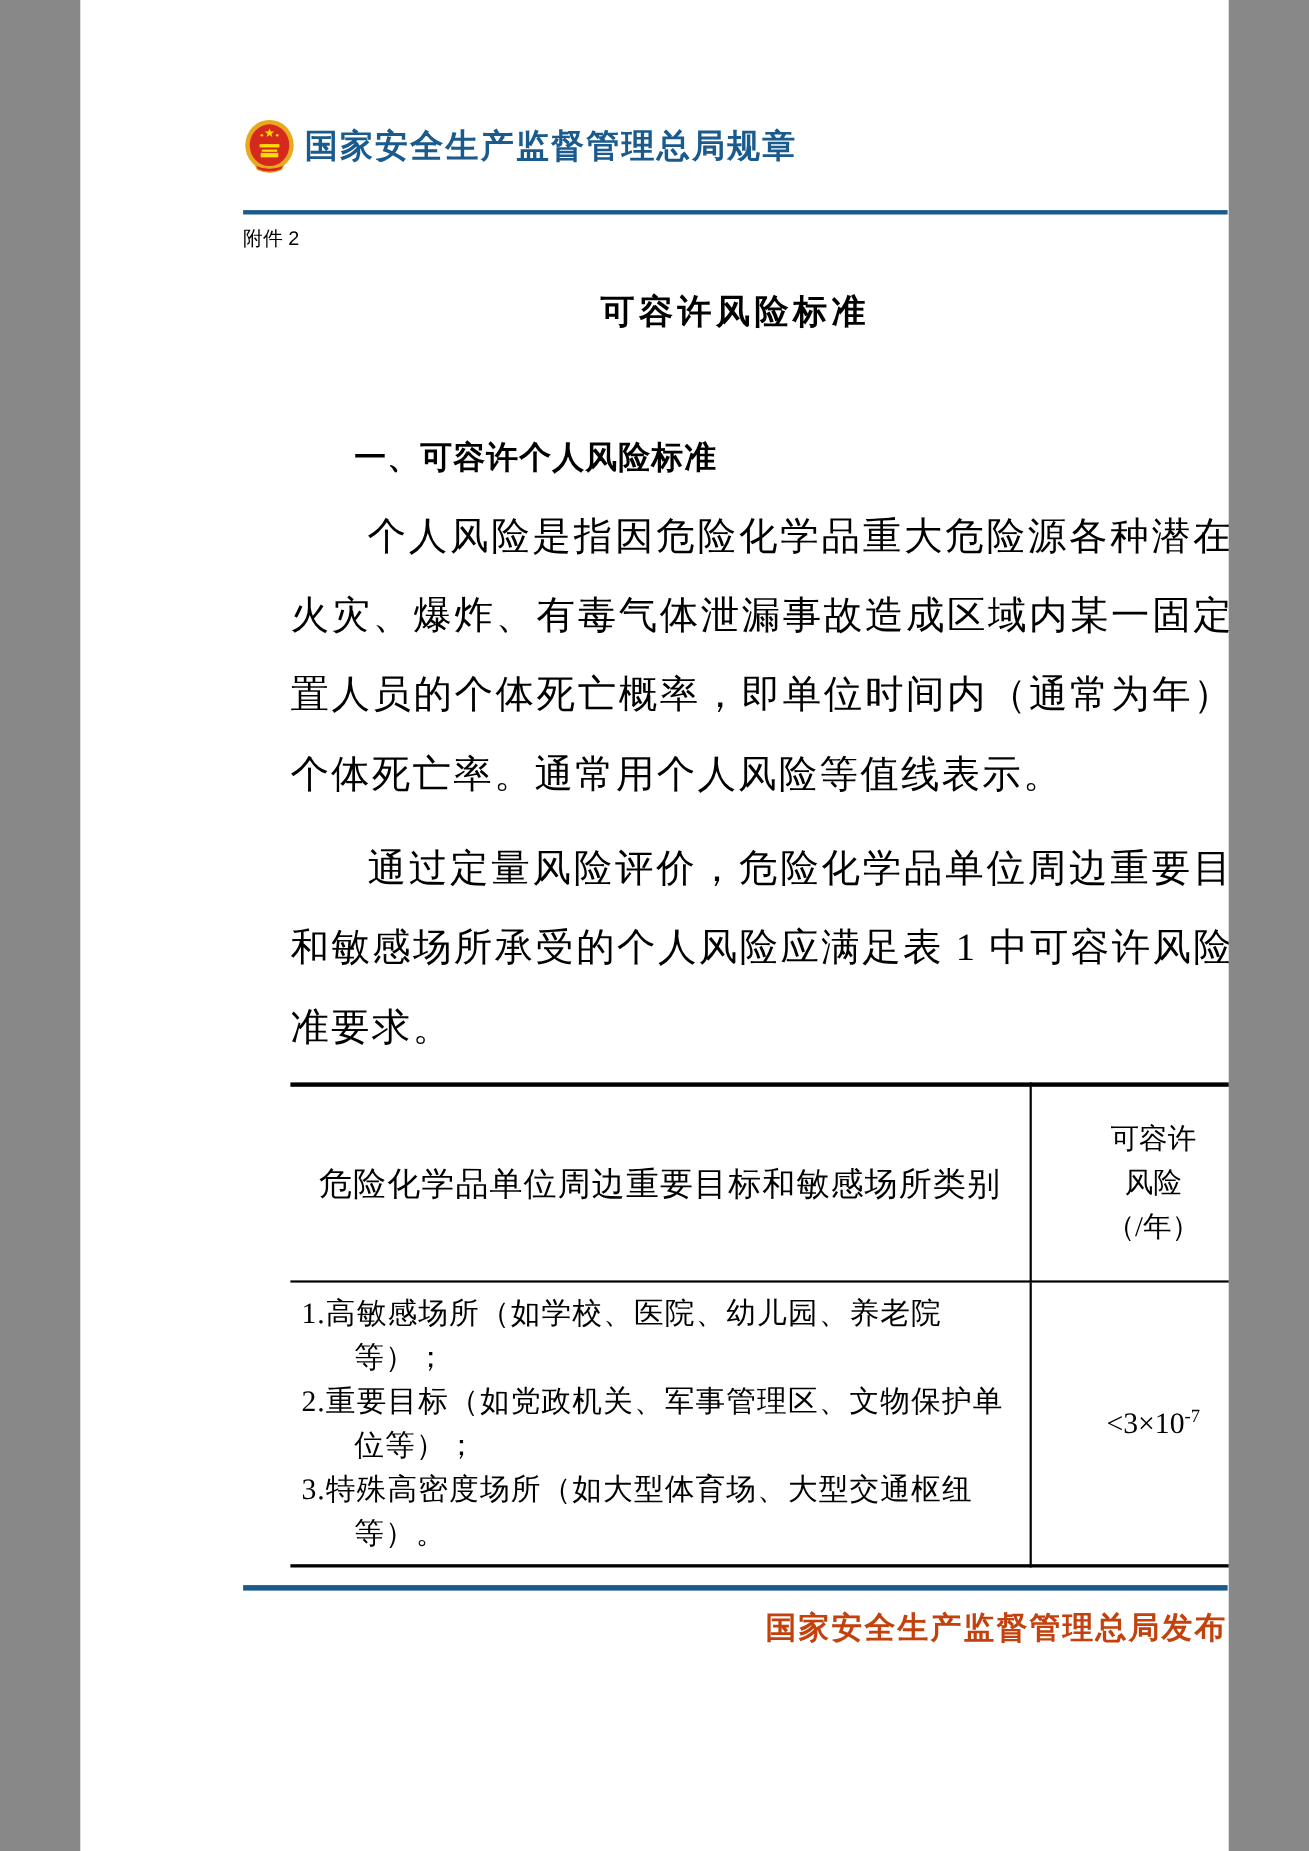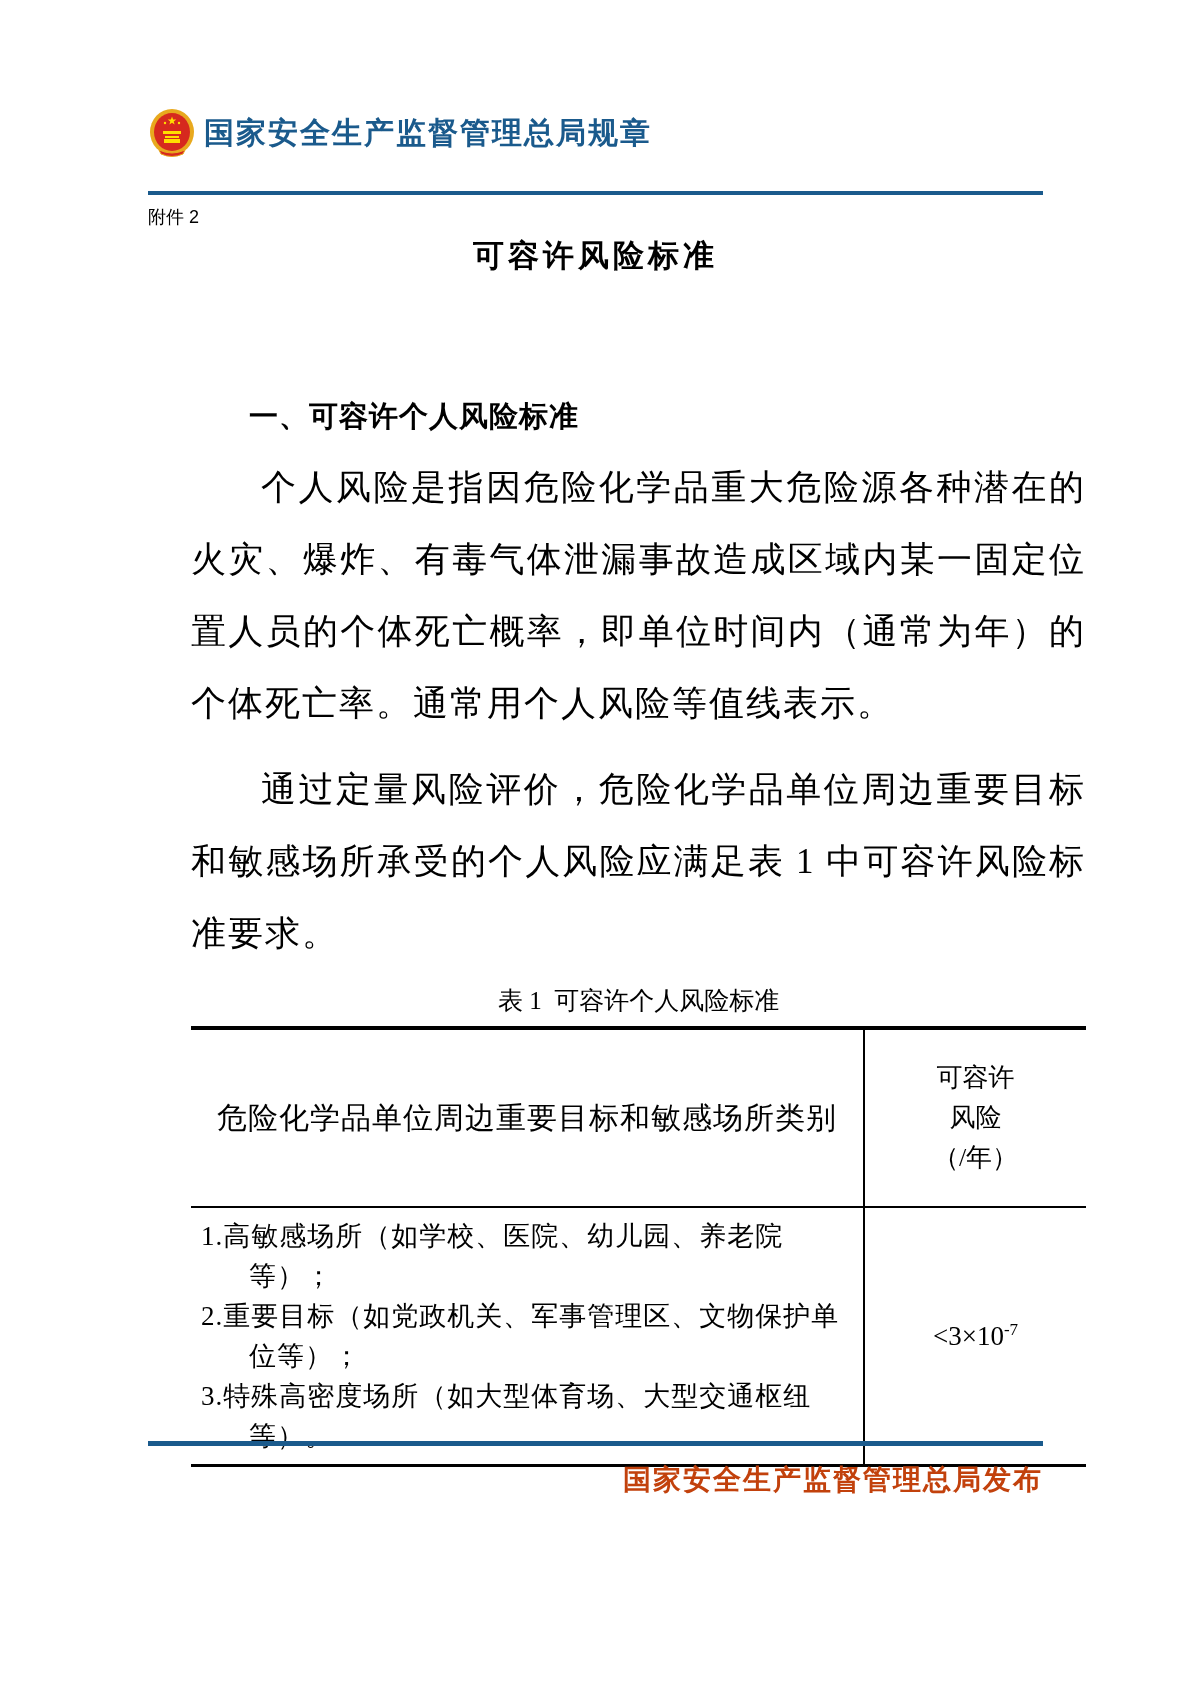--- a/index.html
+++ b/index.html
@@ -1,18 +1,18 @@
 <!DOCTYPE html>
 <html><head>
 <meta charset="utf-8">
 <style>
   html,body { margin:0; padding:0; background:#888; }
   .page {
     position:relative;
-    width:1190px; height:1683px;
+    width:1044px; height:1683px;
     margin:0 auto;
     background:#ffffff;
     font-family:"Liberation Serif", serif;
     color:#000;
     overflow:hidden;
   }
   .content-col { position:absolute; left:148px; width:895px; }
 
   
   .doc-header { top:108px; display:flex; align-items:center; gap:8px; }
@@ -20,21 +20,21 @@
   .agency-title {
     font-family:"Liberation Sans", sans-serif;
     font-weight:bold; font-size:30px; letter-spacing:2px;
     color:#1a5a8c;
   }
   .header-rule { top:191px; height:4px; background:#1a5a8c; }
 
   .attachment { top:205px; font-family:Liberation Sans, sans-serif; font-size:18px; }
 
   .doc-title {
-    top:235px; text-align:center;
+    top:263px; text-align:center;
     font-family:"Liberation Sans", sans-serif;
     font-weight:bold; font-size:31px; letter-spacing:4px;
   }
 
   
   .body-flow { top:396px;margin-left:43px; }
   .section-heading {
     font-family:"Liberation Sans", sans-serif;
     font-weight:bold; font-size:29px; line-height:40px;
     text-indent:2em; margin:0 0 16px 0; letter-spacing:1px;
@@ -103,21 +103,20 @@
   <div class="content-col attachment">附件 2</div>
 
   <div class="content-col doc-title">可容许风险标准</div>
 
   <div class="content-col body-flow">
     <div class="section-heading">一、可容许个人风险标准</div>
 
     <p class="para">个人风险是指因危险化学品重大危险源各种潜在的火灾、爆炸、有毒气体泄漏事故造成区域内某一固定位置人员的个体死亡概率，即单位时间内（通常为年）的个体死亡率。通常用个人风险等值线表示。</p>
     <p class="para">通过定量风险评价，危险化学品单位周边重要目标和敏感场所承受的个人风险应满足表 1 中可容许风险标准要求。</p>
 
-    <div class="table-caption">表 1  可容许个人风险标准</div>
 
     <table class="risk-table">
       <tbody>
         <tr class="head-row">
           <td class="cat-col">
             <div class="cat-header">危险化学品单位周边重要目标和敏感场所类别</div>
           </td>
           <td>
             <div class="risk-header">
               <div>可容许</div>

